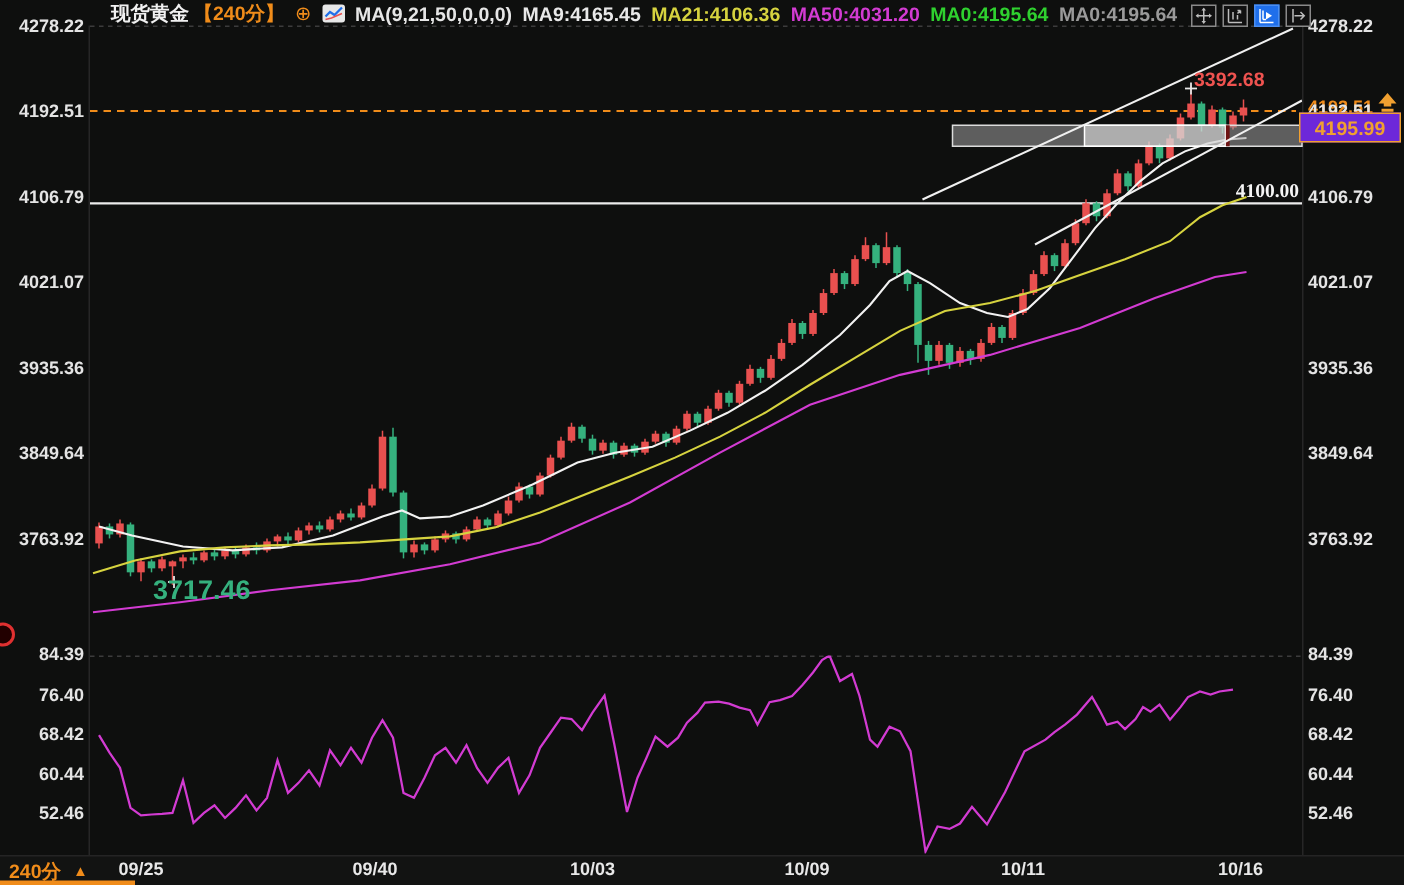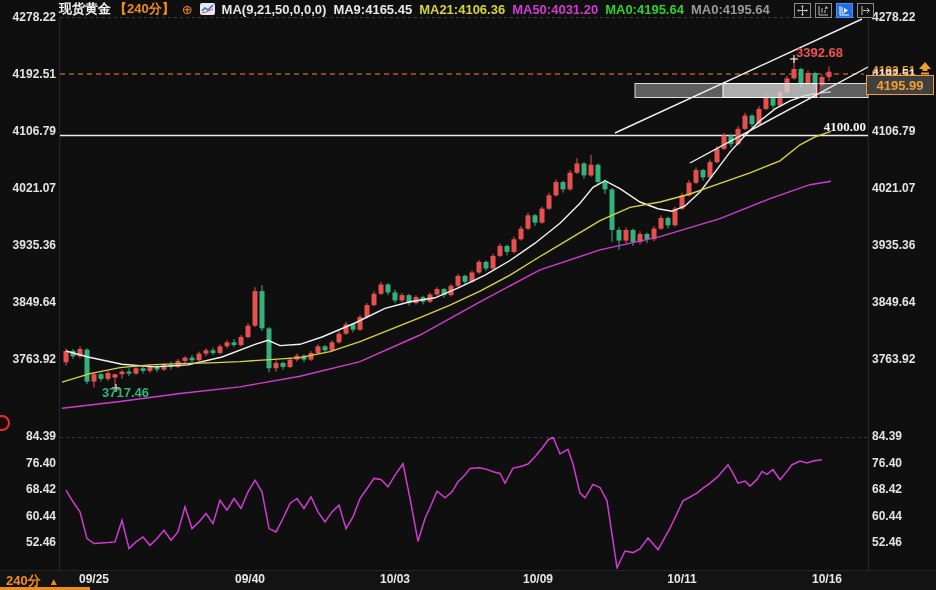--- a/index.html
+++ b/index.html
@@ -1,39 +1,39 @@
 <!DOCTYPE html>
 <html><head>
 <meta charset="utf-8">
 <style>
   html,body{margin:0;padding:0;background:#0e0f0e;}
   .chart-root{
     position:relative;width:936px;height:590px;overflow:hidden;
     background:#0e0f0e;font-family:"Liberation Sans","DejaVu Sans",sans-serif;
     -webkit-font-smoothing:antialiased;
   }
-  .hdr{position:absolute;left:59px;top:1px;height:16px;display:flex;align-items:center;
+  .hdr{position:absolute;left:74px;top:1px;height:16px;display:flex;align-items:center;
        gap:7px;font-size:13px;font-weight:700;color:#e6e6e6;white-space:nowrap;z-index:6;}
   .hdr .sym{color:#f0f0f0;}
   .mini-chart-icon{display:inline-block;width:15px;height:12px;background:#e8e8e8;border-radius:2px;position:relative;}
   .mini-chart-icon svg{position:absolute;left:0;top:0;}
   .toolbar{position:absolute;right:62px;top:3px;display:flex;gap:4px;z-index:7;}
   .tool{width:15px;height:13px;border:1px solid #8a8a8a;background:#111;display:flex;
         align-items:center;justify-content:center;color:#bdbdbd;font-size:9px;line-height:1;cursor:pointer;}
   .tool.active{background:#1f6feb;border-color:#4b8ef0;color:#fff;}
   .lbl{position:absolute;font-size:12px;font-weight:700;color:#e4e4e4;z-index:5;line-height:14px;}
   .lbl.left{left:0;width:56px;text-align:right;}
   .lbl.right{left:872px;text-align:left;}
   .ann-high{color:#ef5350;font-size:13px;}
-  .ann-low{color:#35b17e;font-size:13px;text-align:right;}
+  .ann-low{color:#35b17e;font-size:18px;text-align:right;}
   .ann-hline{font-size:13px;color:#f5f5f5;font-family:Liberation Serif, serif;}
   .ann-dash{color:#f08c1a;}
   .rsi-hdr{position:absolute;left:62px;top:412px;display:flex;gap:9px;font-size:13px;
            font-weight:700;color:#e6e6e6;white-space:nowrap;z-index:6;}
-  .price-tag{position:absolute;left:866px;top:75px;width:66px;height:18px;background:#404040;
+  .price-tag{position:absolute;left:866px;top:75px;width:66px;height:18px;background:#6d28d9;
              border:1.5px solid #f0a030;color:#f0a030;font-size:13px;font-weight:700;
              display:flex;align-items:center;justify-content:center;z-index:8;}
   .axis-arrow{position:absolute;left:917px;top:62px;z-index:9;}
   .footer{position:absolute;left:0;top:570px;width:936px;height:20px;background:#121312;z-index:6;
           border-top:1px solid #242424;}
   .period-btn{position:absolute;left:6px;top:572px;display:flex;gap:8px;align-items:center;
               color:#f08c1a;font-size:13px;font-weight:700;z-index:7;cursor:pointer;}
   .period-underline{position:absolute;left:0;top:587px;width:90px;height:3px;background:#f08c1a;z-index:7;}
   .x-lbl{position:absolute;top:572px;width:56px;text-align:center;font-size:12px;font-weight:700;color:#e8e8e8;z-index:7;}
   .red-badge{position:absolute;left:-6px;top:415px;width:12px;height:12px;border-radius:50%;

